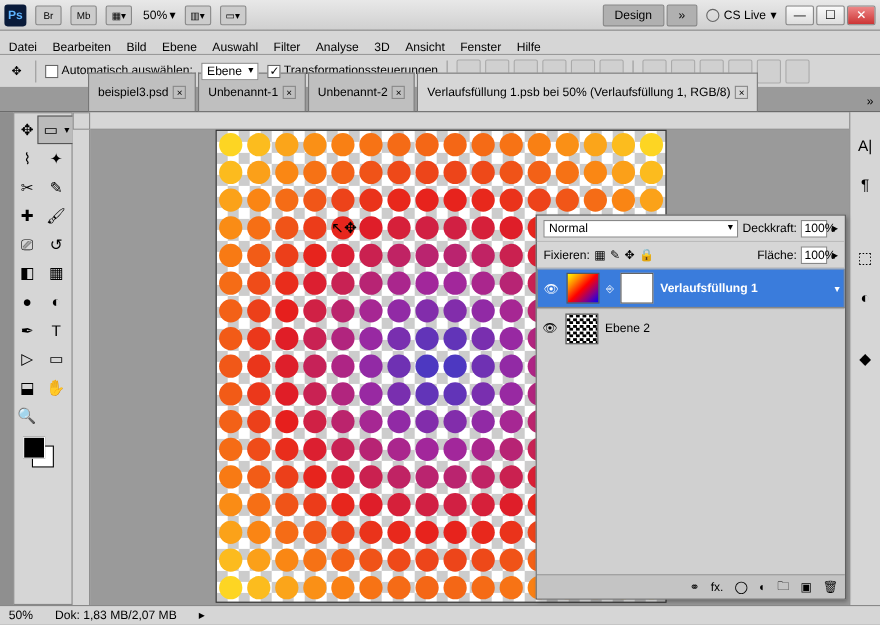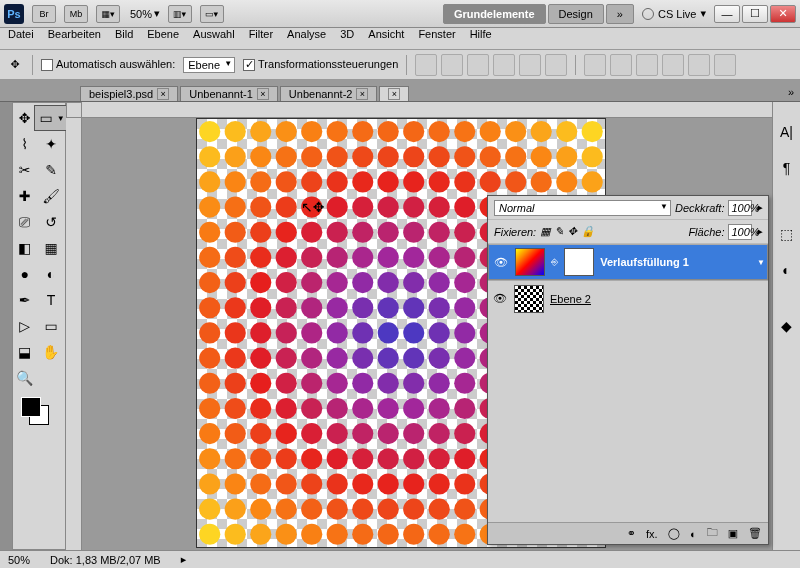--- a/index.html
+++ b/index.html
@@ -14,35 +14,35 @@
 .titlebar .sep { flex: 1; }
 .ws-btn { padding: 3px 10px; background: #b0b0b0; border:1px solid #888; margin-left:2px; border-radius:2px;}
 .ws-btn.active { background: #888;color:#fff; font-weight:bold;}
 .cslive { margin-left:8px; display:flex;align-items:center;gap:4px;}
 .cslive .dot{width:12px;height:12px;border:1px solid #666;border-radius:50%;}
 .winbtns { display:flex; margin-left:8px; gap:2px;}
 .winbtn { width:26px;height:18px;border:1px solid #888;border-radius:2px;display:flex;align-items:center;justify-content:center;background:linear-gradient(#fafafa,#ddd);}
 .winbtn.close{background:linear-gradient(#e88,#c33);color:#fff;}
 
 
-.menubar { height: 22px; background: #d6d6d6; display:flex;align-items:flex-start;padding:0 8px;gap:14px;border-bottom:1px solid #999;}
+.menubar { height: 22px; background: #d6d6d6; display:flex;align-items:flex-end;padding:0 8px;gap:14px;border-bottom:1px solid #999;}
 .menubar span { cursor:default; }
 
 
 .optbar { height: 30px; background:#d6d6d6; border-bottom:1px solid #999; display:flex;align-items:center;padding:0 6px;gap:8px;}
 .move-icon{width:18px;height:18px;display:flex;align-items:center;justify-content:center;}
 .cbox{width:12px;height:12px;border:1px solid #666;background:#fff;display:inline-block;vertical-align:middle;margin-right:3px;}
 .sel{background:#fff;border:1px solid #888;padding:1px 14px 1px 4px;position:relative;}
 .sel::after{content:"▼";position:absolute;right:2px;font-size:8px;}
 .optbar .iconrow{display:flex;gap:4px;}
 .optbar .ibtn{width:22px;height:22px;border:1px solid #aaa;background:#d0d0d0;border-radius:2px;}
 
 
 .tabbar{height:22px;background:#9a9a9a;display:flex;align-items:flex-end;padding-left:80px;border-bottom:1px solid #666;}
-.tab{background:#bfbfbf;border:1px solid #777;border-bottom:none;padding:1px 8px;margin-right:2px;display:flex;align-items:center;gap:4px;font-size:10px;}
+.tab{background:#bfbfbf;border:1px solid #777;border-bottom:none;padding:11px 8px;margin-right:2px;display:flex;align-items:center;gap:4px;font-size:10px;}
 .tab.active{background:#d6d6d6;}
 .tab .x{font-size:9px;border:1px solid #888;width:12px;height:12px;display:flex;align-items:center;justify-content:center;}
 .tabbar .more{margin-left:auto;padding:3px 6px;}
 
 
 .main{position:absolute;top:102px;bottom:18px;left:0;right:0;display:flex;}
 .tooldock{width:12px;background:#8f8f8f;}
 .toolbox{width:54px;background:#d6d6d6;border:1px solid #888;display:grid;grid-template-columns:1fr 1fr;grid-auto-rows:26px;gap:0;padding:2px;align-content:start;}
 .tool{border:1px solid transparent;display:flex;align-items:center;justify-content:center;font-size:14px;}
 .tool.sel{border:1px solid #555;background:#bbb;}
@@ -58,21 +58,21 @@
 .dots{position:absolute;inset:0;}
 
 
 .rightdock{width:28px;background:#d6d6d6;border-left:1px solid #888;display:flex;flex-direction:column;align-items:center;padding-top:20px;gap:16px;}
 .rightdock .ricon{width:20px;height:20px;display:flex;align-items:center;justify-content:center;font-size:14px;border:1px solid transparent;}
 
 
 .panel{position:absolute;top:195px;left:487px;width:282px;height:350px;background:#d6d6d6;border:1px solid #555;box-shadow:2px 2px 4px rgba(0,0,0,.3);display:flex;flex-direction:column;}
 .phead{height:20px;background:#8a8a8a;color:#eee;display:flex;align-items:center;padding:0 6px;font-size:10px;}
 .phead .sp{flex:1;}
-.prow{height:24px;display:flex;align-items:center;padding:0 6px;gap:4px;border-bottom:1px solid #bbb;font-size:10px;font-style:italic;}
+.prow{height:24px;display:flex;align-items:center;padding:0 6px;gap:4px;border-bottom:1px solid #bbb;font-size:10px;}
 .prow .sel{flex:0 0 auto;}
 .prow .wide{flex:1;}
 .prow .pct{width:24px;background:#fff;border:1px solid #888;text-align:right;padding:1px 2px;}
 .llist{flex:1;background:#d0d0d0;overflow:auto;}
 .layer{height:36px;display:flex;align-items:center;padding:0 4px;gap:6px;border-top:1px solid #aaa;}
 .layer.sel{background:#3a7cdc;color:#fff;}
 .eye{width:16px;height:16px;display:flex;align-items:center;justify-content:center;}
 .thumb{width:30px;height:28px;border:1px solid #555;background:#fff;}
 .gthumb{background:linear-gradient(135deg,#ff0,#f80,#f00,#808,#00f);}
 .mthumb{background:#fff;}
@@ -93,21 +93,20 @@
   <div class="mini-btn">Br</div>
   <div class="mini-btn">Mb</div>
   <div class="mini-btn">▦▾</div>
   <div class="zoom">
     <span class="zoom-val">50%</span>
       <span>▾</span>
   </div>
   <div class="mini-btn">▥▾</div>
   <div class="mini-btn">▭▾</div>
   <div class="sep"></div>
-  <div class="ws-btn active">Grundelemente</div>
   <div class="ws-btn">Design</div>
   <div class="ws-btn">»</div>
   <div class="cslive">
     <span class="dot"></span>
     <span>CS Live</span>
       <span>▾</span>
   </div>
   <div class="winbtns">
     <div class="winbtn">—</div>
     <div class="winbtn">☐</div>
@@ -162,20 +161,21 @@
     </div>
   <div class="tab">
       <span>Unbenannt-1</span>
       <span class="x">×</span>
     </div>
   <div class="tab">
       <span>Unbenannt-2</span>
       <span class="x">×</span>
     </div>
   <div class="tab active">
+      <span>Verlaufsfüllung 1.psb bei 50% (Verlaufsfüllung 1, RGB/8)</span>
       <span class="x">×</span>
     </div>
   <div class="more">»</div>
 </div>
 
 <div class="main">
   <div class="tooldock"></div>
   <div class="toolbox">
     <div class="tool">✥</div>
     <div class="tool sel">▭</div>
@@ -519,21 +519,21 @@
     <div class="layer sel">
       <div class="eye">👁</div>
       <div class="thumb gthumb"></div>
       <span style="font-size:9px">⎆</span>
       <div class="thumb mthumb"></div>
       <span style="font-weight:bold">Verlaufsfüllung 1</span>
     </div>
     <div class="layer">
       <div class="eye">👁</div>
       <div class="thumb pthumb"></div>
-      <span style="text-decoration:underline">Ebene 2</span>
+      <span style="">Ebene 2</span>
     </div>
   </div>
   <div class="pfoot">
     <span>⚭</span>
     <span>fx.</span>
     <span>◯</span>
     <span>◐</span>
     <span>🗀</span>
     <span>▣</span>
     <span>🗑</span>

